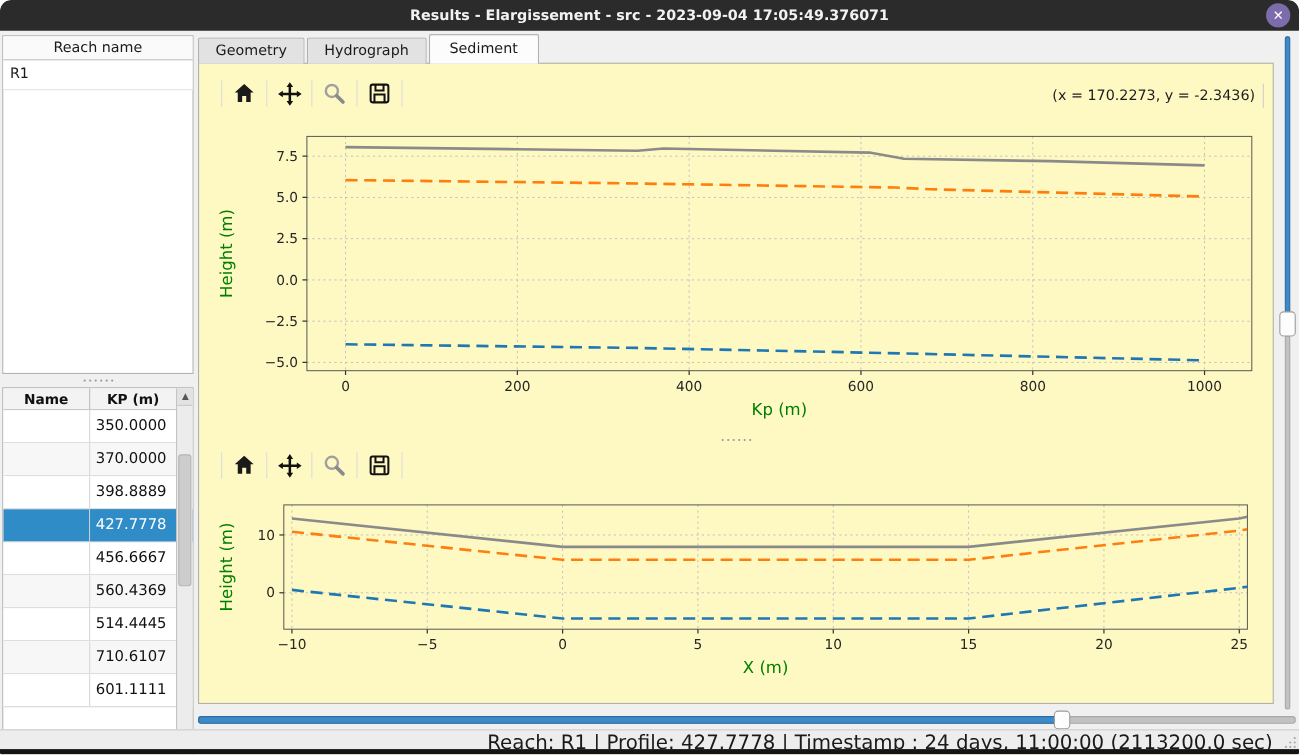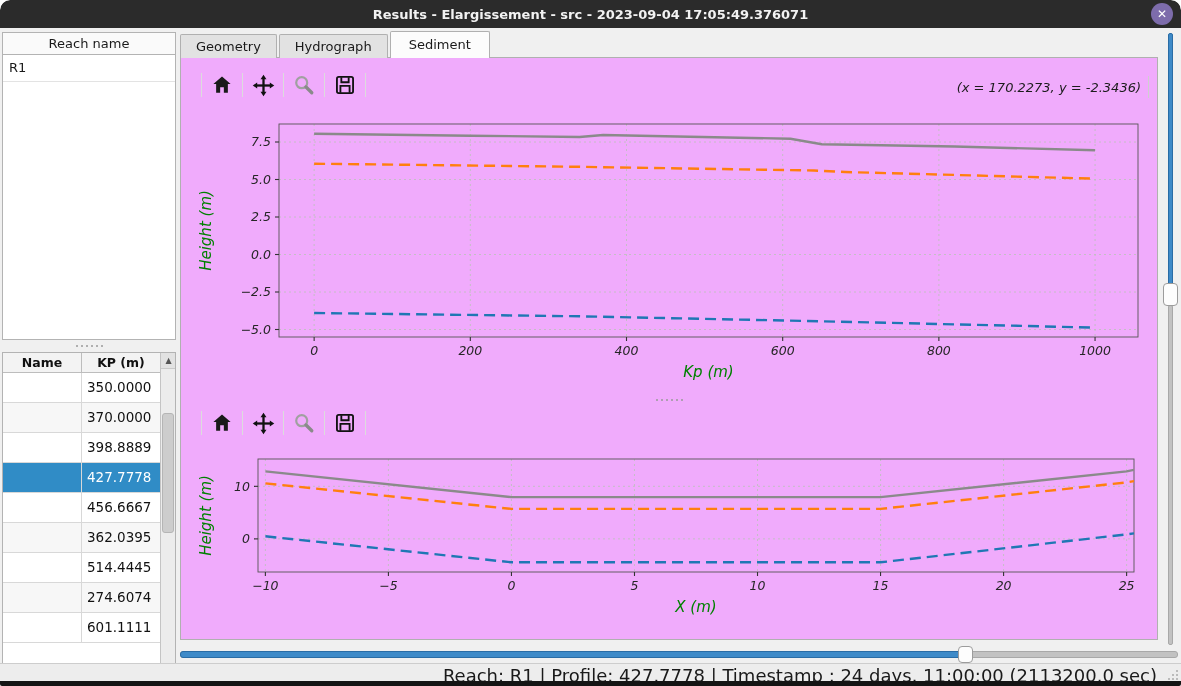--- a/index.html
+++ b/index.html
@@ -48,21 +48,21 @@
   .tscroll .thumb { position:absolute; left:1px; width:12px; top:60px; height:120px;
                     background:#cdcdcd; border:1px solid #b5b5b5; border-radius:3px; }
 
   
   .tabbar { position:absolute; left:180px; top:31px; height:27px; display:flex; align-items:flex-end; z-index:3; }
   .tab { height:24px; padding:0 15px; font-size:13px; color:#1a1a1a; background:#e2e2e2;
          border:1px solid #b0b0b0; border-bottom:none; margin-right:2px; line-height:23px;
          border-radius:2px 2px 0 0; cursor:pointer; }
   .tab.active { height:27px; background:#fcfcfc; line-height:26px; padding:0 18px; }
   .main-frame { position:absolute; left:180px; top:57px; width:978px; height:583px;
-                background:#f0abfc; border:1px solid #b0b0b0; z-index:1;font-style:italic; }
+                background:#fef9c3; border:1px solid #b0b0b0; z-index:1; }
 
   .plot-toolbar { position:absolute; left:20px; height:34px; display:flex; align-items:center; gap:7px; }
   .tool-btn { width:26px; height:26px; display:flex; align-items:center; justify-content:center; cursor:pointer; }
   .vsep { width:1px; height:24px; background:#dcdcdc; }
   .coords { position:absolute; right:16px; top:22px; font-size:13px; color:#1c1c1c; }
   .coords-sep { position:absolute; right:8px; top:18px; width:1px; height:22px; background:#cfcfcf; }
 
   svg.chart { position:absolute; left:3px; display:block; }
   svg.chart text { font-family:"DejaVu Sans", sans-serif; }
   .grid { stroke:#c0c0c0; stroke-width:0.9; stroke-dasharray:2 3; }
@@ -148,29 +148,29 @@
           <div class="trow selected">
             <div class="name-cell"></div>
             <div class="kp-cell">427.7778</div>
           </div>
           <div class="trow">
             <div class="name-cell"></div>
             <div class="kp-cell">456.6667</div>
           </div>
           <div class="trow">
             <div class="name-cell"></div>
-            <div class="kp-cell">362.0395</div>
+            <div class="kp-cell">560.4369</div>
           </div>
           <div class="trow">
             <div class="name-cell"></div>
             <div class="kp-cell">514.4445</div>
           </div>
           <div class="trow">
             <div class="name-cell"></div>
-            <div class="kp-cell">274.6074</div>
+            <div class="kp-cell">710.6107</div>
           </div>
           <div class="trow">
             <div class="name-cell"></div>
             <div class="kp-cell">601.1111</div>
           </div>
         </div>
       <div class="tscroll">
         <div class="sbtn up"><span>▲</span></div>
         <div class="thumb"></div>
         <div class="sbtn down"><span>▼</span></div>

